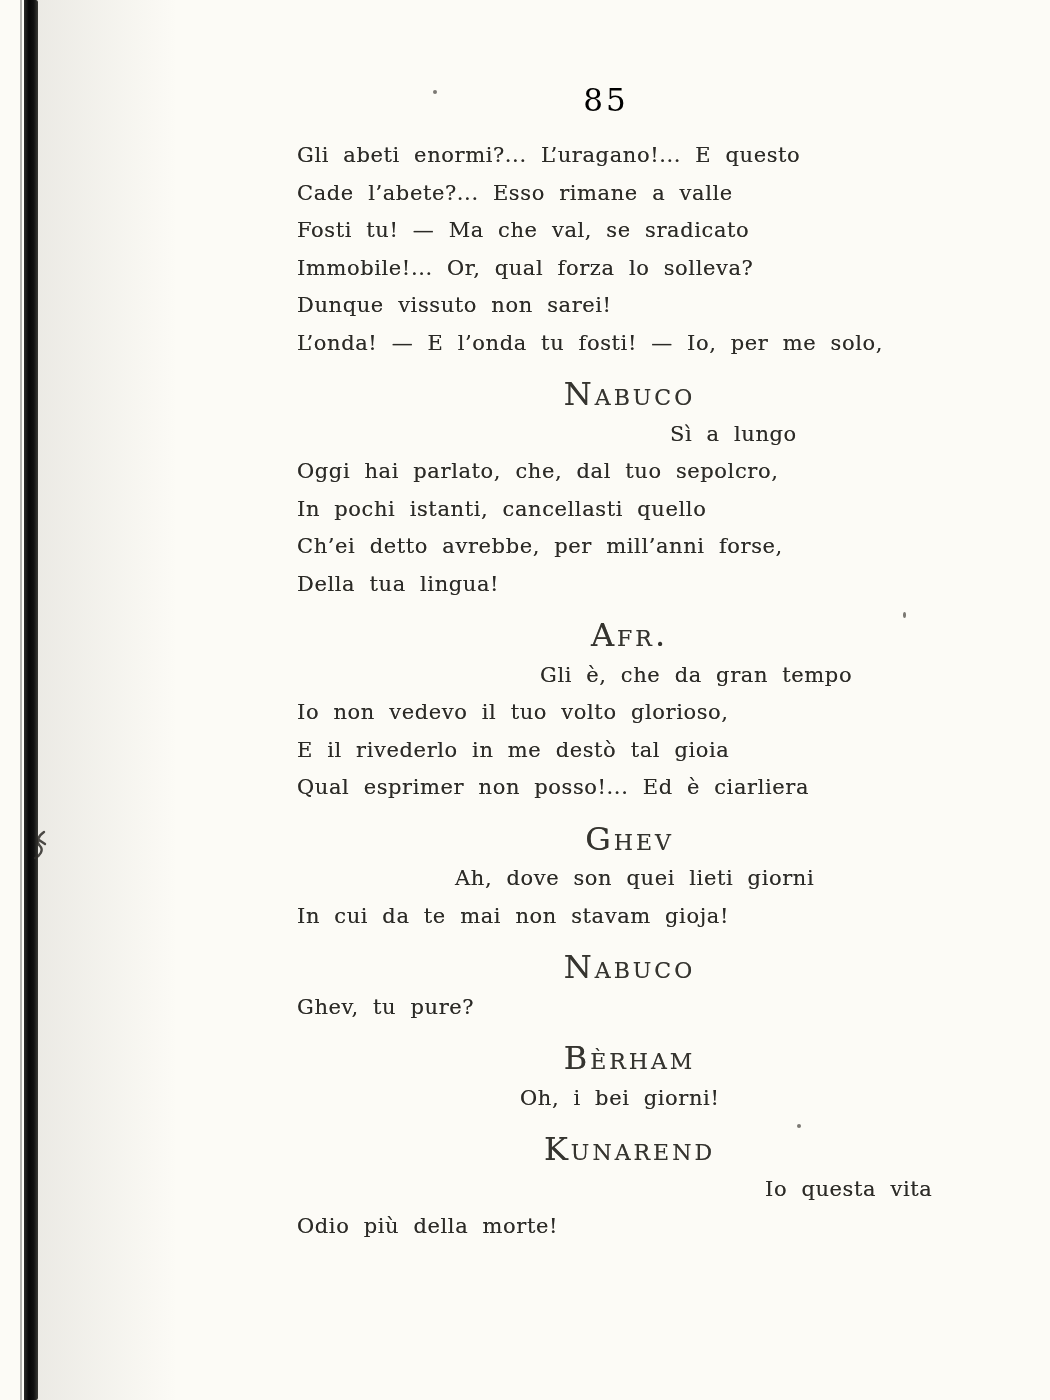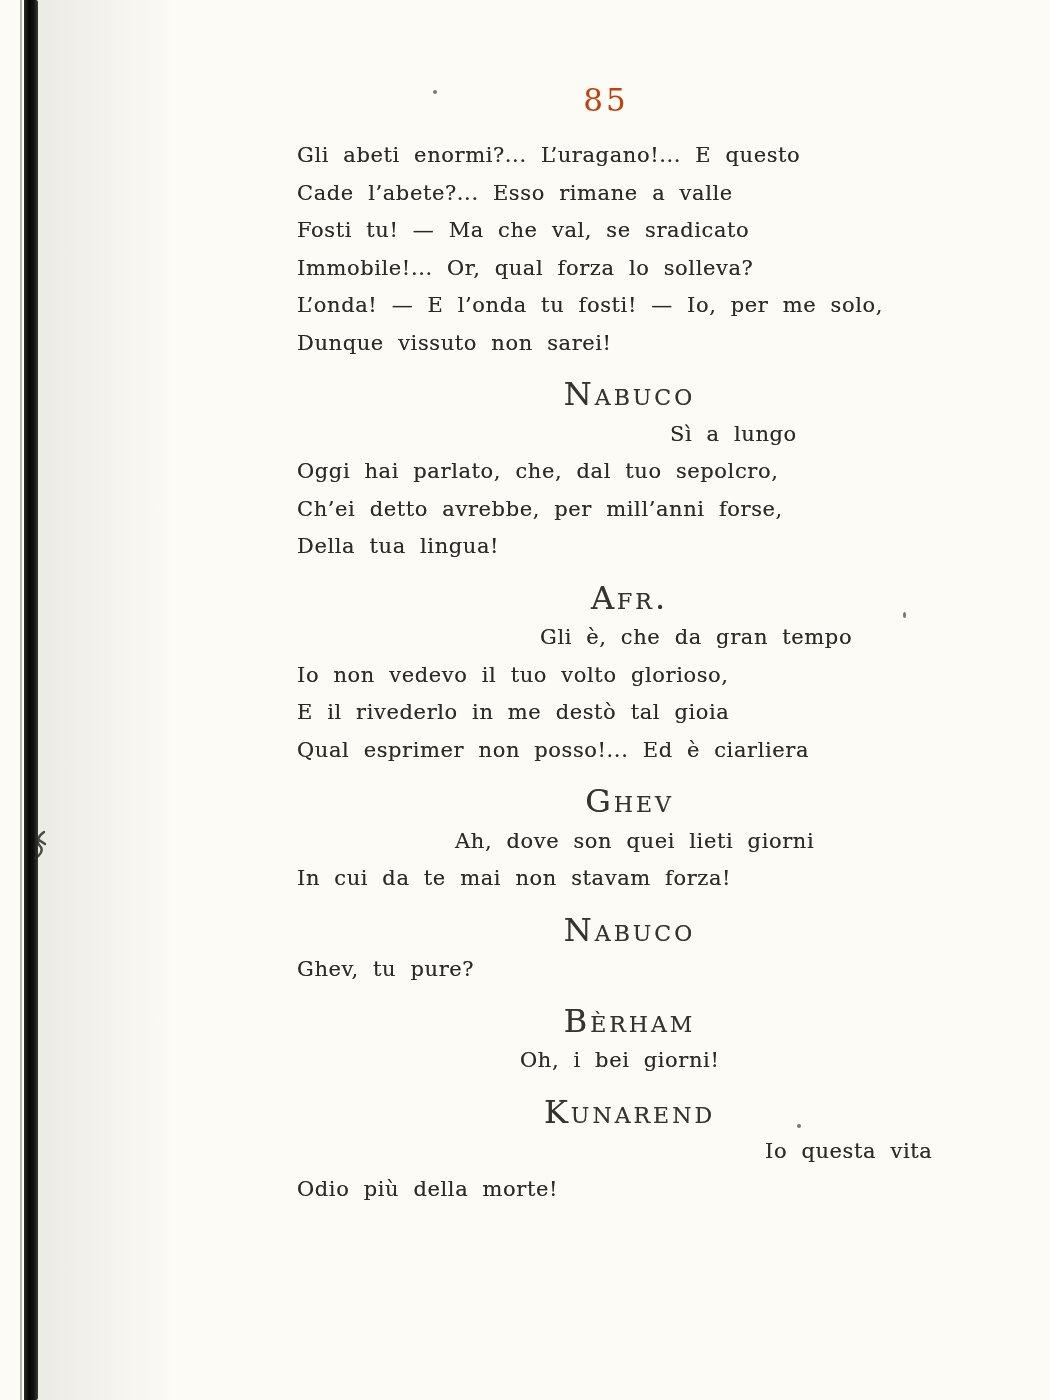--- a/index.html
+++ b/index.html
@@ -37,21 +37,21 @@
     background: rgba(40,40,38,0.35);
   }
   .page-number {
     position: absolute;
     top: 82px;
     left: 556px;
     width: 100px;
     text-align: center;
     font-size: 31px;
     letter-spacing: 3px;
-    color: #c2410c;
+    color: #000000;
   }
   .script-body {
     position: absolute;
     top: 137px;
     left: 297px;
     width: 665px;
   }
   .line {
     font-size: 21px;
     line-height: 37.5px;
@@ -102,41 +102,42 @@
 <div class="speck" style="left:797px; top:1124px; width:4px; height:4px;"></div>
 
 <div class="page-number">85</div>
 
 <div class="script-body">
     <div class="verse-block">
       <div class="line" style="padding-left: 0px;">Gli abeti enormi?... L’uragano!... E questo</div>
       <div class="line" style="padding-left: 0px;">Cade l’abete?... Esso rimane a valle</div>
       <div class="line" style="padding-left: 0px;">Fosti tu! — Ma che val, se sradicato</div>
       <div class="line" style="padding-left: 0px;">Immobile!... Or, qual forza lo solleva?</div>
+      <div class="line" style="padding-left: 0px;">Dunque vissuto non sarei!</div>
       <div class="line" style="padding-left: 0px;">L’onda! — E l’onda tu fosti! — Io, per me solo,</div>
-      <div class="line" style="padding-left: 0px;">Dunque vissuto non sarei!</div>
     </div>
     <div class="speaker">Nabuco</div>
     <div class="verse-block">
       <div class="line" style="padding-left: 373px;">Sì a lungo</div>
       <div class="line" style="padding-left: 0px;">Oggi hai parlato, che, dal tuo sepolcro,</div>
+      <div class="line" style="padding-left: 0px;">In pochi istanti, cancellasti quello</div>
       <div class="line" style="padding-left: 0px;">Ch’ei detto avrebbe, per mill’anni forse,</div>
       <div class="line" style="padding-left: 0px;">Della tua lingua!</div>
     </div>
     <div class="speaker">Afr.</div>
     <div class="verse-block">
       <div class="line" style="padding-left: 243px;">Gli è, che da gran tempo</div>
       <div class="line" style="padding-left: 0px;">Io non vedevo il tuo volto glorioso,</div>
       <div class="line" style="padding-left: 0px;">E il rivederlo in me destò tal gioia</div>
       <div class="line" style="padding-left: 0px;">Qual esprimer non posso!... Ed è ciarliera</div>
     </div>
     <div class="speaker">Ghev</div>
     <div class="verse-block">
       <div class="line" style="padding-left: 158px;">Ah, dove son quei lieti giorni</div>
-      <div class="line" style="padding-left: 0px;">In cui da te mai non stavam forza!</div>
+      <div class="line" style="padding-left: 0px;">In cui da te mai non stavam gioja!</div>
     </div>
     <div class="speaker">Nabuco</div>
     <div class="verse-block">
       <div class="line" style="padding-left: 0px;">Ghev, tu pure?</div>
     </div>
     <div class="speaker">Bèrham</div>
     <div class="verse-block">
       <div class="line" style="padding-left: 223px;">Oh, i bei giorni!</div>
     </div>
     <div class="speaker">Kunarend</div>

